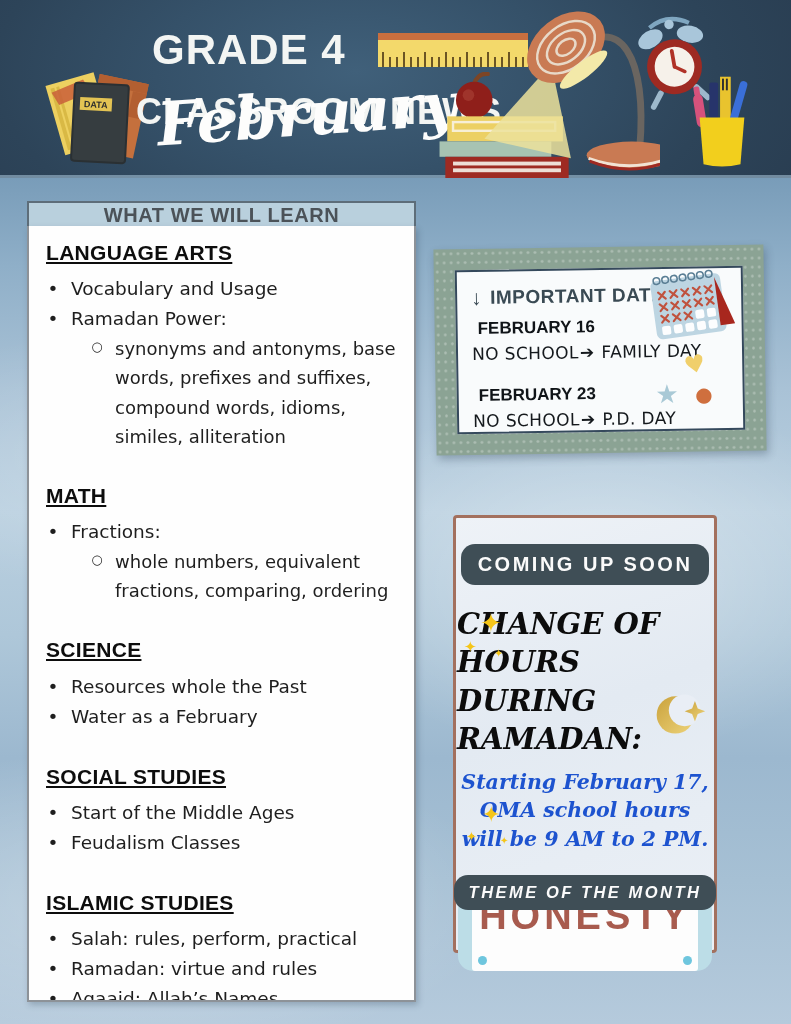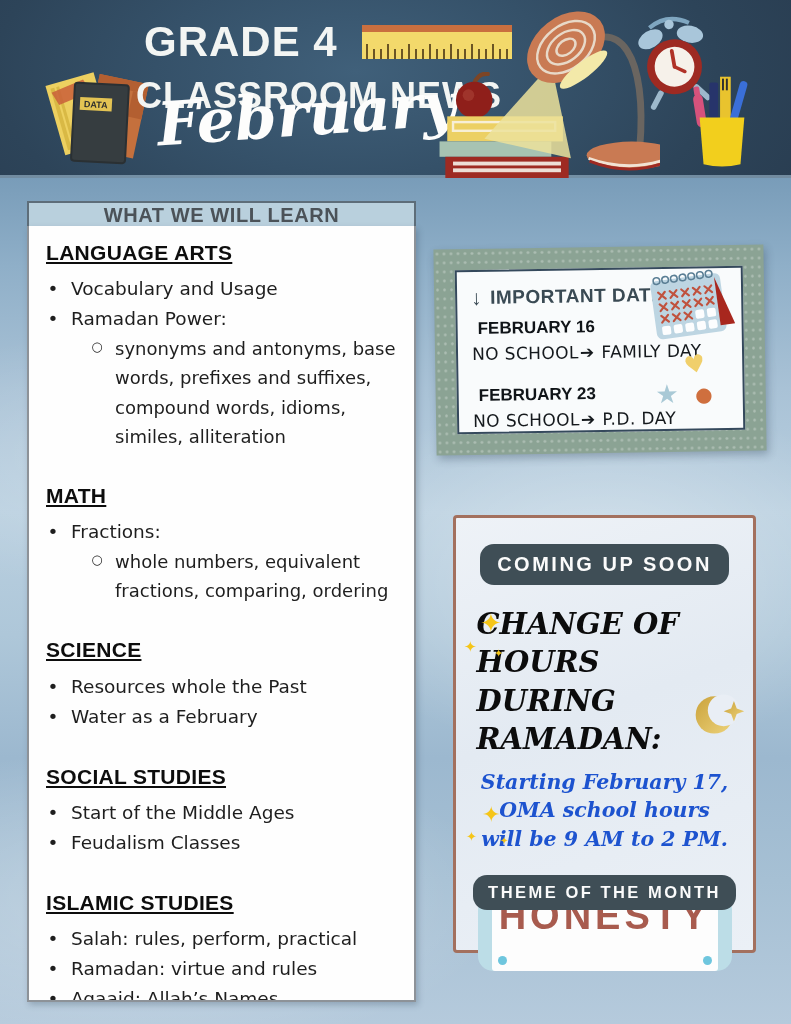--- a/index.html
+++ b/index.html
@@ -11,21 +11,21 @@
     background:radial-gradient(ellipse 420px 260px at 76% 56%,rgba(255,255,255,.38),rgba(255,255,255,0) 70%),
                radial-gradient(ellipse 520px 220px at 18% 88%,rgba(255,255,255,.30),rgba(255,255,255,0) 70%),
                radial-gradient(ellipse 300px 180px at 10% 45%,rgba(255,255,255,.18),rgba(255,255,255,0) 70%);}
 
   
   .header{position:absolute;left:0;top:0;width:791px;height:178px;
     background:radial-gradient(ellipse 500px 260px at 45% 40%,#40607a 0%,#355169 40%,#2d4459 72%,#293d51 100%);
     box-shadow:inset 0 -3px 0 rgba(173,202,222,.55);}
   .title-block{position:absolute;left:136px;top:12px;color:#f3f5f3;}
   .title-row{display:flex;align-items:center;gap:16px;}
-  .t1{font:800 42px/1.05 "Liberation Sans",sans-serif;letter-spacing:1px;margin:8px;text-align:right;}
+  .t1{font:800 42px/1.05 "Liberation Sans",sans-serif;letter-spacing:1px;margin:16px;text-align:right;}
   .t2{font:700 36px/1.1 "Liberation Sans",sans-serif;letter-spacing:1px;margin:4px 0 0;}
   .month{position:absolute;left:142px;top:84px;width:330px;text-align:center;
     font:italic 600 60px/1 "DejaVu Serif",serif;color:#fdfdfc;transform:rotate(-4deg);}
   .ruler{position:relative;width:150px;height:27px;background:#f3d96b;border-top:7px solid #c96f3f;}
   .ruler::before{content:"";position:absolute;left:4px;right:2px;bottom:0;height:15px;
     background:repeating-linear-gradient(90deg,#6b5524 0 2px,transparent 2px 21px);}
   .ruler::after{content:"";position:absolute;left:4px;right:2px;bottom:0;height:10px;
     background:repeating-linear-gradient(90deg,#6b5524 0 2px,transparent 2px 7px);}
   .hicon{position:absolute;}
 
@@ -58,32 +58,32 @@
   .d-detail .arr{font-weight:700;margin-left:1px;}
   .d-detail .evt{margin-left:7px;}
   .d-entry{margin-bottom:20px;}
   .cal{position:absolute;right:4px;top:-2px;}
   .deco{position:absolute;line-height:1;}
   .deco.heart{right:36px;bottom:52px;color:#f0cf6b;font-size:24px;transform:rotate(-12deg);}
   .deco.star5{right:64px;bottom:22px;color:#a9c9d6;font-size:26px;}
   .deco.odot{right:30px;bottom:24px;color:#cf6f3e;font-size:20px;}
 
   
-  .coming{position:absolute;left:453px;top:515px;width:303px;height:438px;box-sizing:border-box;
+  .coming{position:absolute;left:453px;top:515px;width:264px;height:438px;box-sizing:border-box;
     border:3.5px solid #a3705e;border-radius:4px;
     background:linear-gradient(160deg,#eef2f7 0%,#e3eaf2 45%,#ebf0f6 100%);
     display:flex;flex-direction:column;align-items:center;}
   .pill{background:#3f4e56;color:#fbfbfb;border-radius:14px;padding:9px 17px;
     font:800 20px "Liberation Sans",sans-serif;letter-spacing:2.5px;white-space:nowrap;margin-top:26px;}
   .headline{margin-top:20px;width:256px;text-align:left;
     font:italic 700 29px/1.32 "DejaVu Serif",serif;color:#0c0c0c;}
   .bluetext{margin-top:10px;width:258px;text-align:center;
     font:italic 700 20.5px/1.38 "DejaVu Serif",serif;color:#1d53cf;}
   .pill.theme{font-size:16.5px;letter-spacing:2.5px;padding:8px 15px;margin-top:22px;
-    position:relative;z-index:3;margin-bottom:-15px;}
+    position:relative;z-index:3;margin-bottom:-15px;font-style:italic;}
   .sign{position:relative;z-index:2;width:254px;height:104px;background:#bcdde7;border-radius:15px;
     display:flex;align-items:center;justify-content:center;}
   .sign-inner{position:relative;width:226px;height:76px;background:#fdfdfd;border-radius:3px;
     display:flex;justify-content:center;}
   .honesty{font:800 38px "Liberation Sans",sans-serif;letter-spacing:4px;color:#a85b4e;}
   .screw{position:absolute;width:9px;height:9px;border-radius:50%;background:#6ec6de;}
   .screw.tl{left:6px;top:6px;} .screw.tr{right:6px;top:6px;}
   .screw.bl{left:6px;bottom:6px;} .screw.br{right:6px;bottom:6px;}
   .sparkle{position:absolute;color:#f5c518;line-height:1;}
   .crescent{position:absolute;right:6px;top:168px;}

